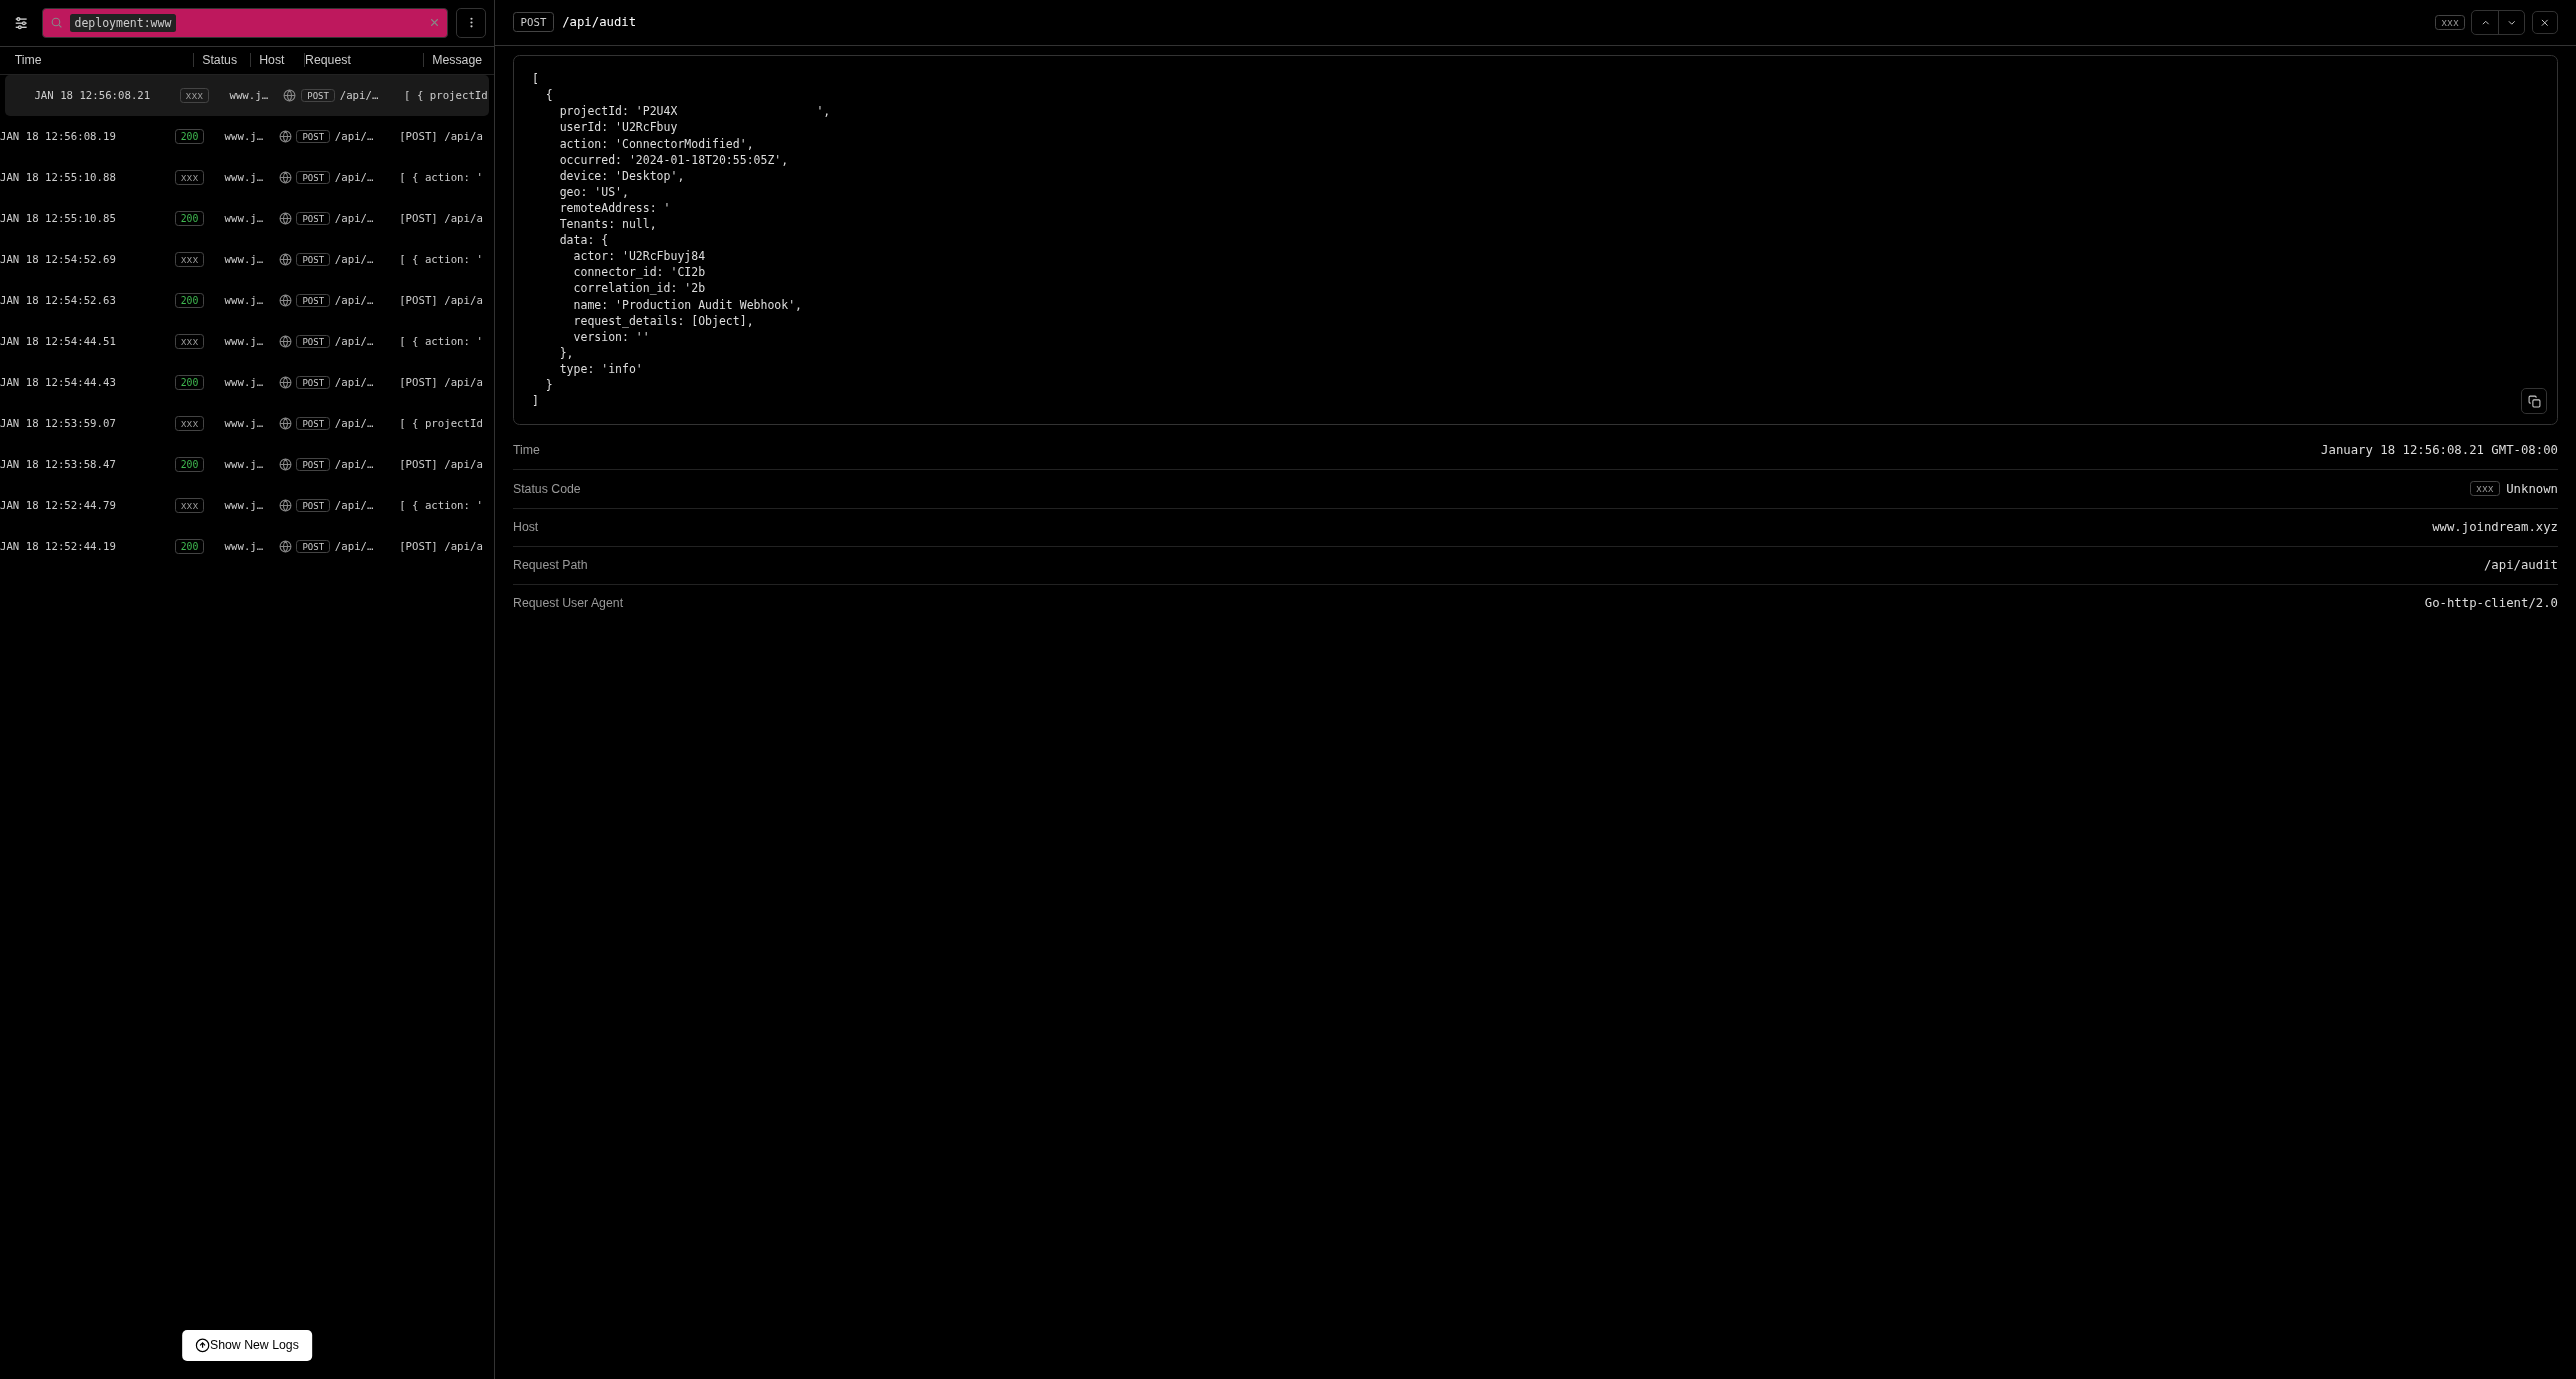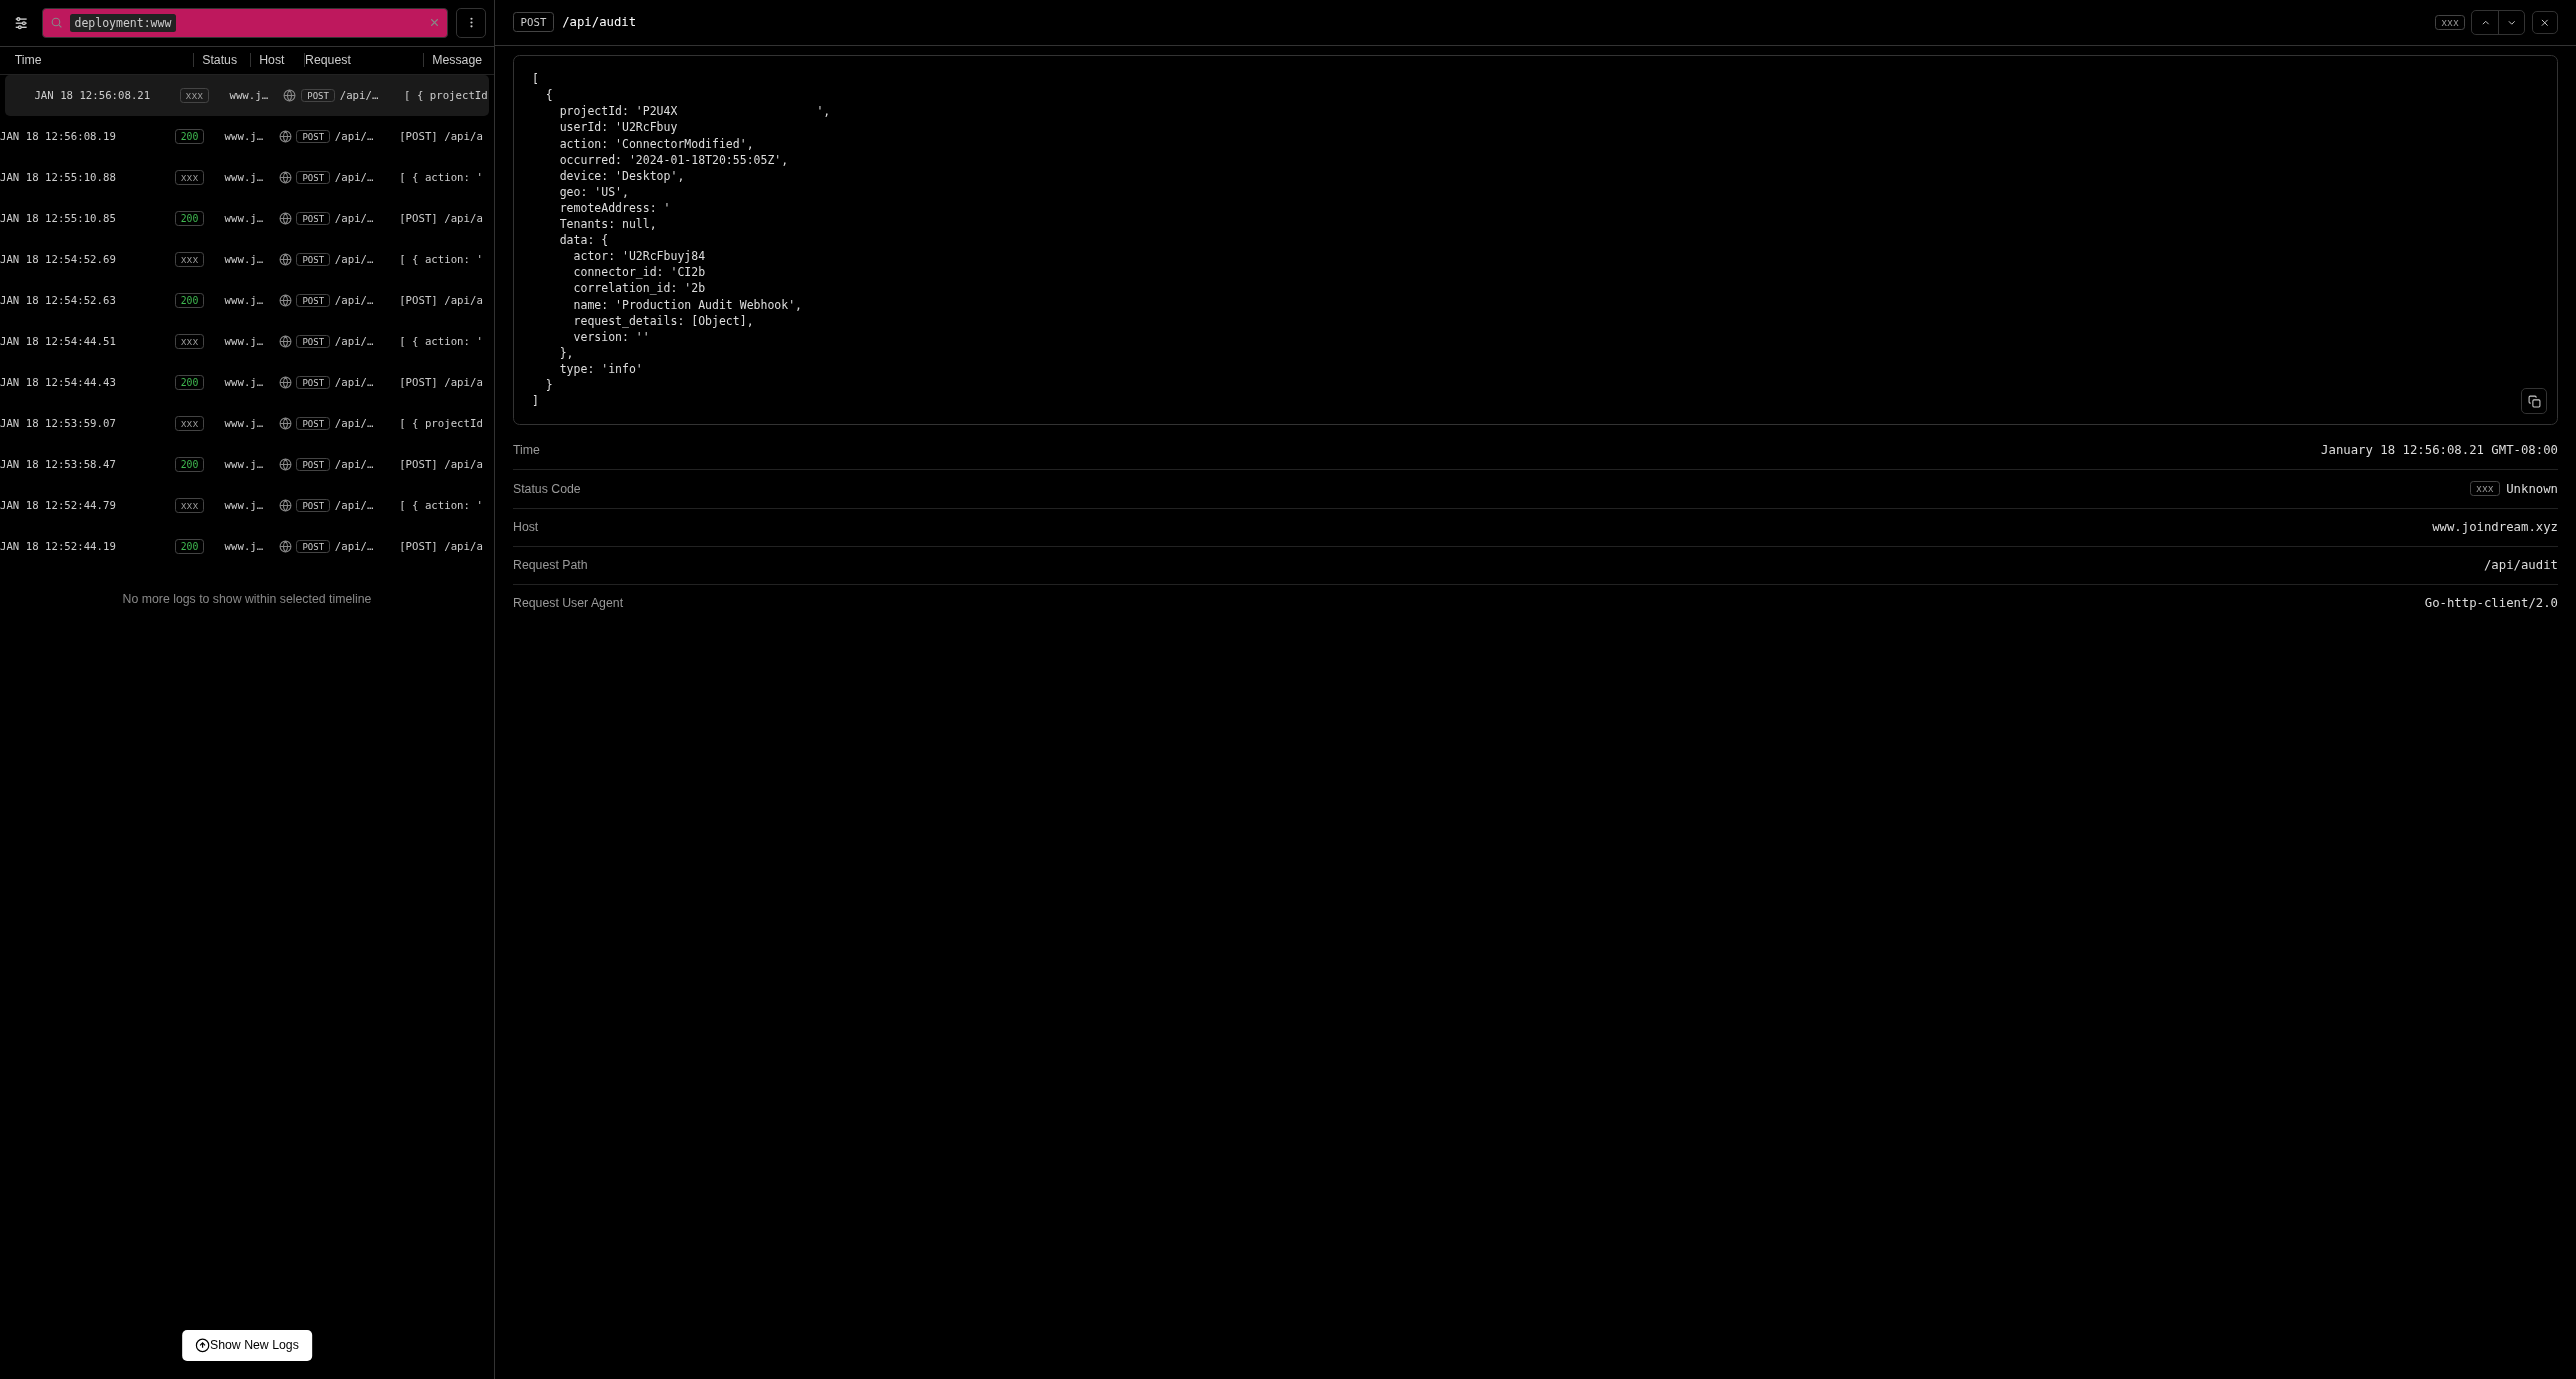--- a/index.html
+++ b/index.html
@@ -554,21 +554,20 @@
               <svg width="13" height="13" viewBox="0 0 24 24" fill="none" stroke="#888" stroke-width="2">
                 <circle cx="12" cy="12" r="10"></circle>
                 <path d="M2 12h20M12 2a15 15 0 0 1 0 20M12 2a15 15 0 0 0 0 20"></path>
               </svg>
             </span>
             <span class="method-badge">POST</span>
             <span class="cell-path">/api/…</span>
           </div>
           <div class="cell-message">[POST] /api/a</div>
         </div>
-        <div class="no-more">No more logs to show within selected timeline</div>
       </div>
     <div class="show-new-logs">
       <svg width="14.8" height="14.8" viewBox="0 0 24 24" fill="none" stroke="#000" stroke-width="2">
           <circle cx="12" cy="12" r="10"></circle>
           <polyline points="8 12 12 8 16 12"></polyline>
           <line x1="12" y1="16" x2="12" y2="8"></line>
         </svg>
       <span>Show New Logs</span>
     </div>
   </div>

